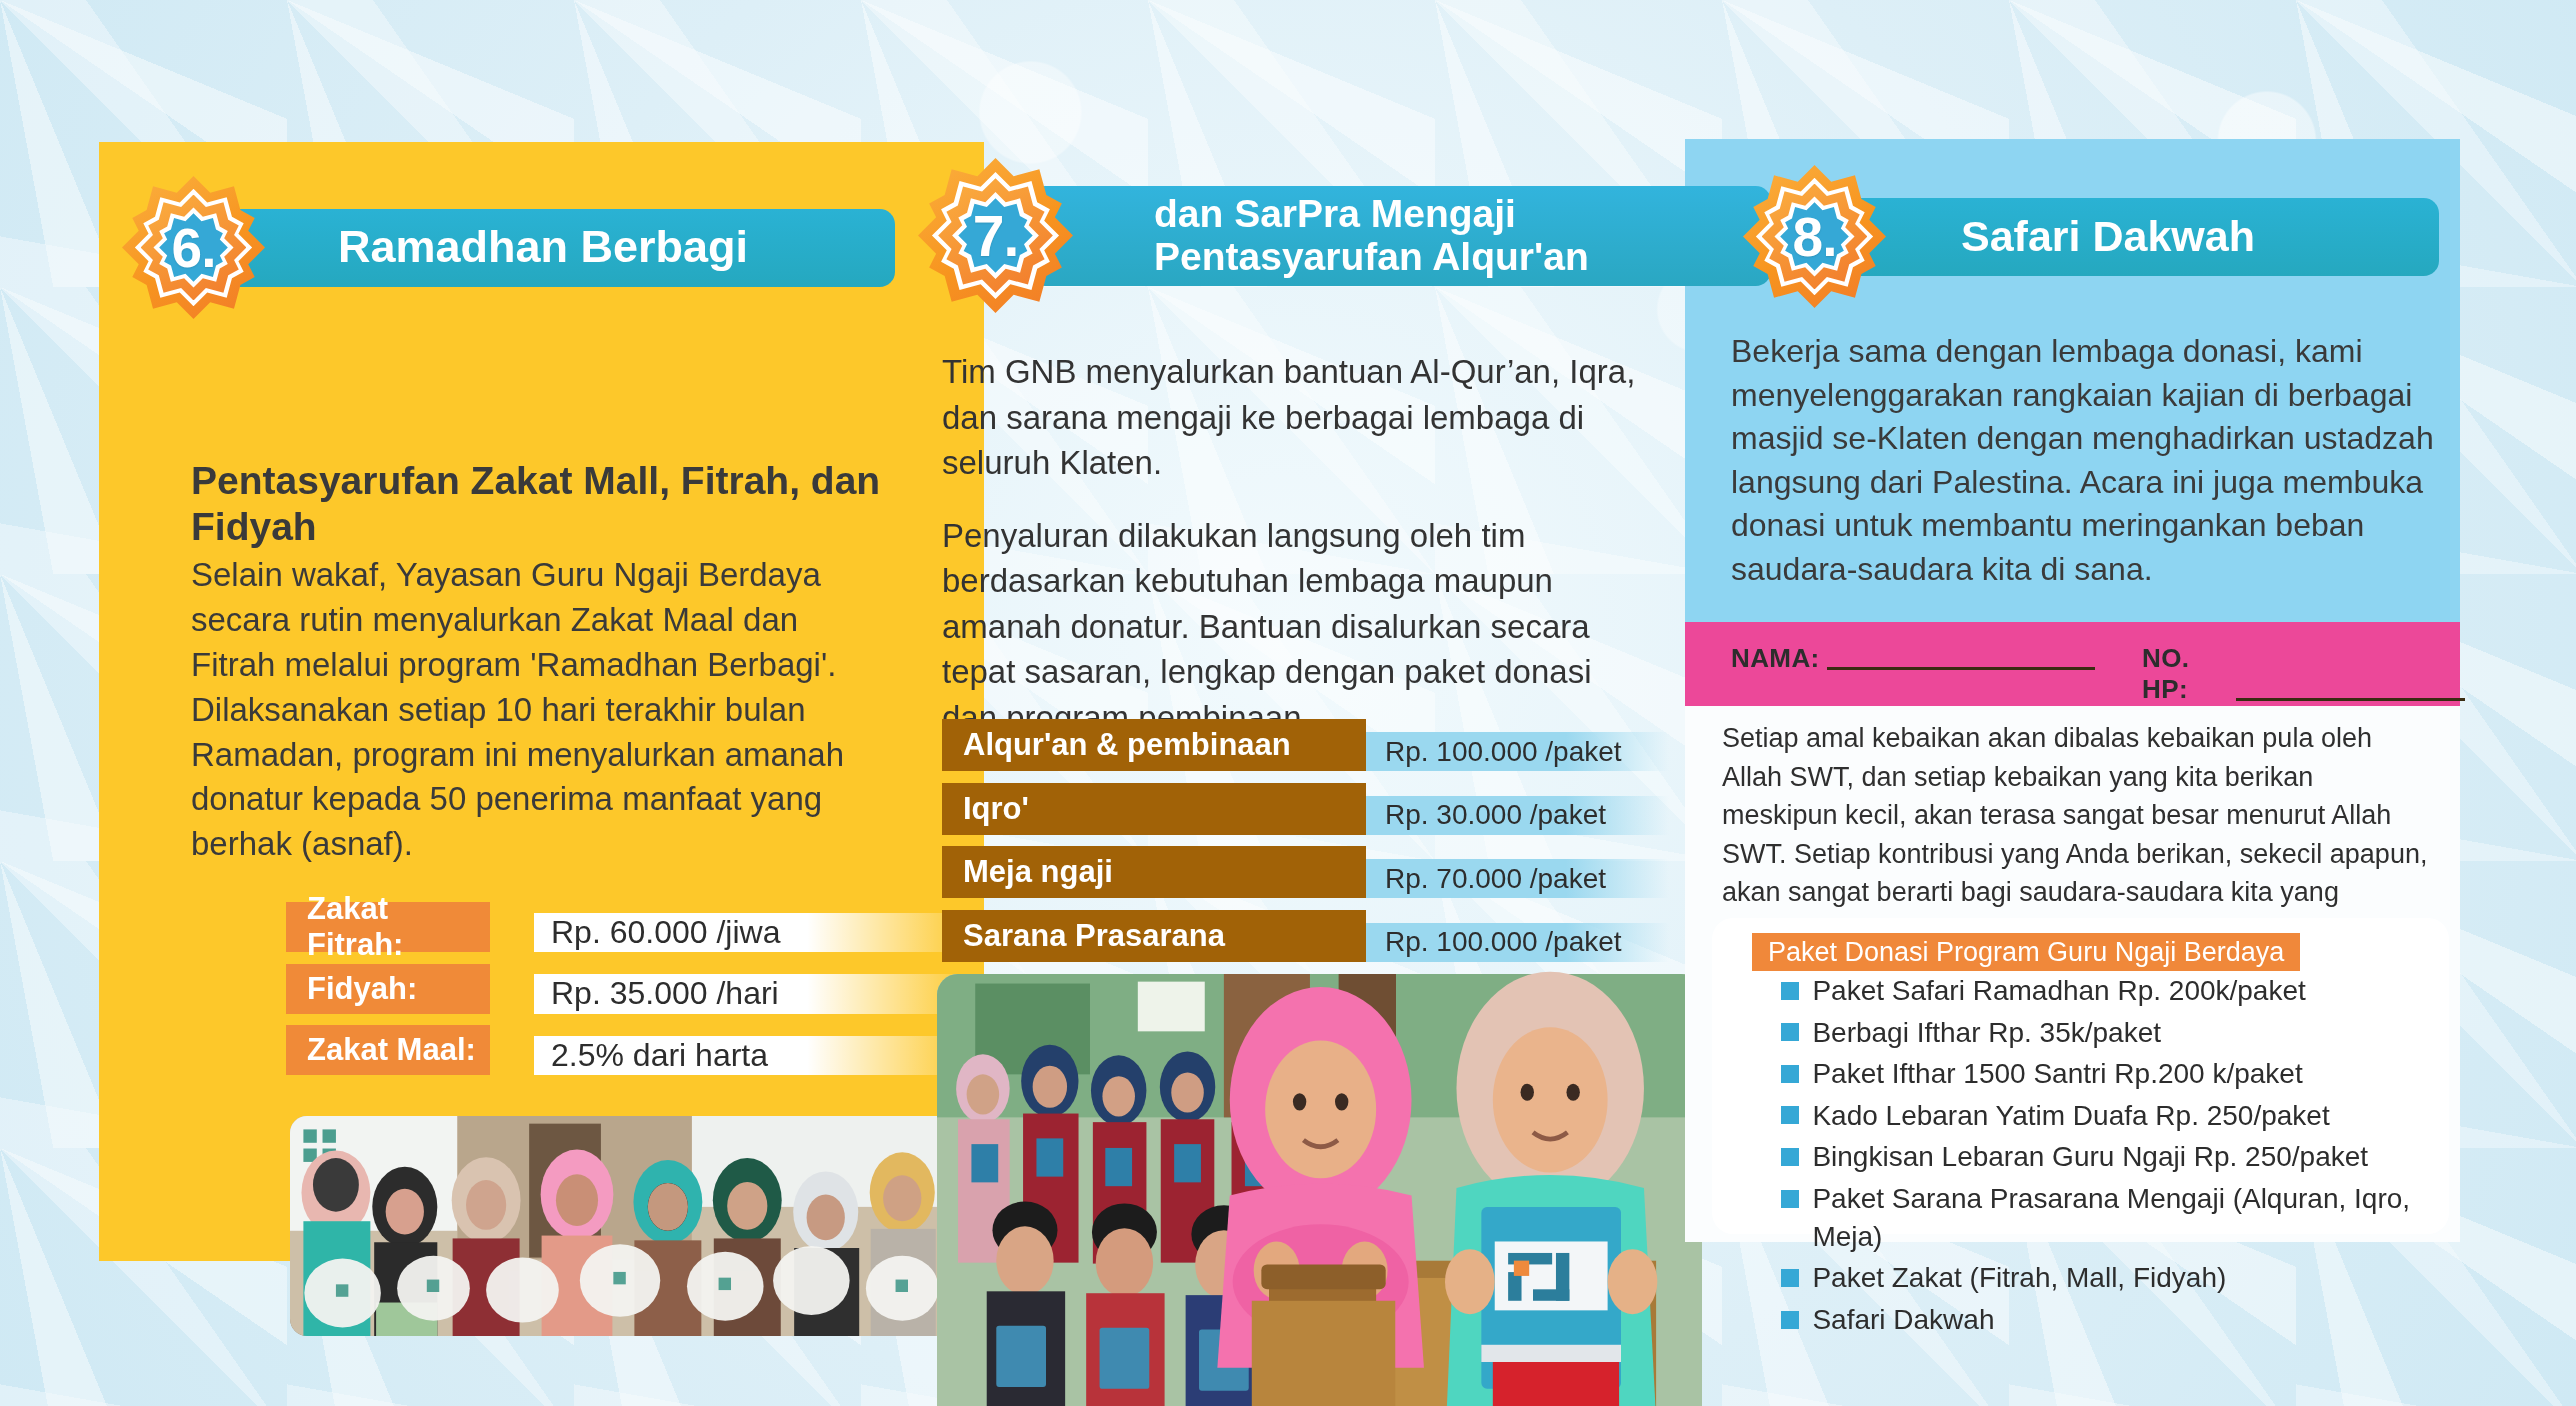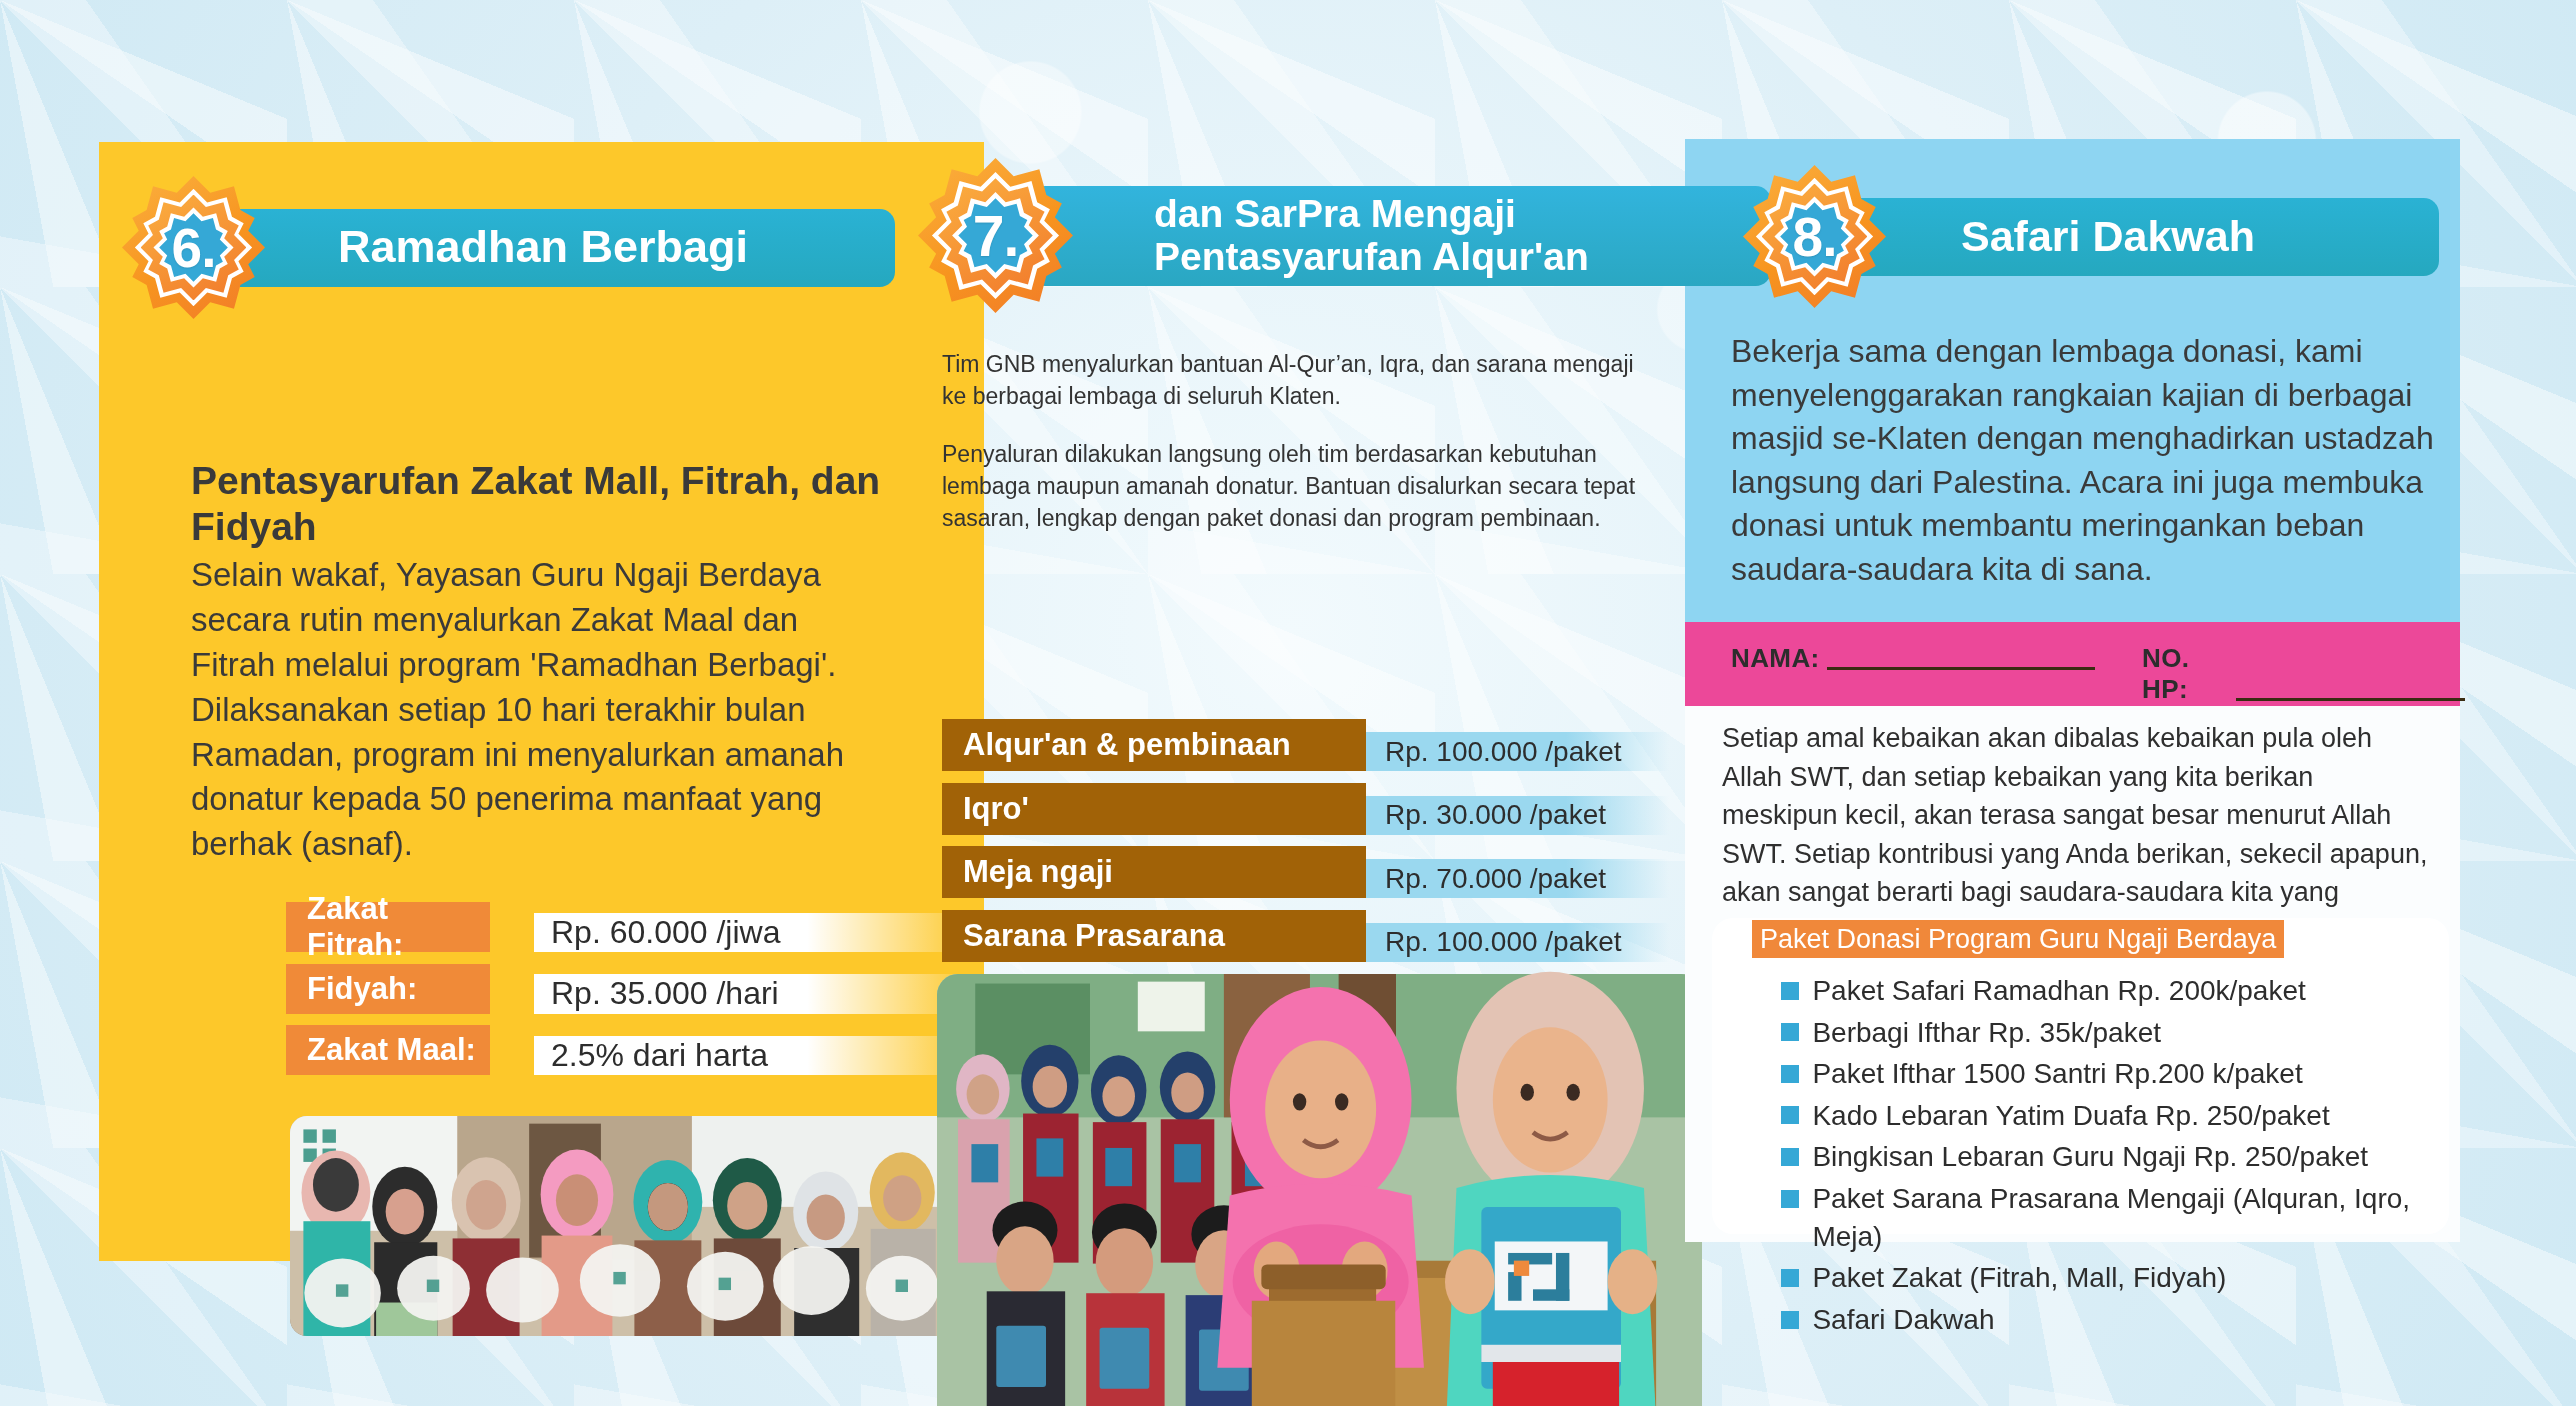--- a/index.html
+++ b/index.html
@@ -106,21 +106,21 @@
   
   #c7-head{ left:918px; top:158px; z-index:4; }
   #c7-bar{
     height:100px; width:741px; margin-left:-43px; padding-left:124px;
     background:linear-gradient(180deg,#32b4dd 0%,#2aa7c2 100%);
     font-size:39px; flex-direction:column; align-items:flex-start;
     justify-content:center;
   }
   #c7-body{
     left:942px; top:349px; width:713px;
-    font-size:23px; color:#333; line-height:1.38; z-index:3;
+    font-size:33px; color:#333; line-height:1.38; z-index:3;
   }
   #c7-body p + p{ margin-top:27px; }
   #c7-table{ left:942px; top:719px; width:727px; z-index:3; }
   .r7{ display:flex; align-items:stretch; height:52px; margin-bottom:11.5px; }
   .r7 .lab{
     width:424px; background:#a16207; color:#fff; font-weight:bold;
     font-size:31px; display:flex; align-items:center; padding-left:21px;
   }
   .r7 .val{
     flex:1; color:#2d2d2d; font-size:28px; display:flex; align-items:center;
@@ -161,23 +161,23 @@
   }
   #c8-note{
     left:1722px; top:719px; width:710px;
     font-size:27px; color:#2f2f2f; line-height:1.43; z-index:4;
   }
   #c8-listcard{
     left:1712px; top:918px; width:737px; height:316px;
     background:#ffffff; border-radius:21px; z-index:4;
   }
   #c8-pill{
-    position:absolute; left:40px; top:2px; height:38px;
+    position:absolute; left:40px; top:15px; height:38px;
     background:#f0883a; color:#fff; font-size:27px;
-    display:inline-flex; align-items:center; padding:0 8px;
+    display:inline-flex; align-items:center; padding:0 16px;
   }
   #c8-list{ position:absolute; left:21px; top:54px; width:708px; }
   .li8{ display:flex; align-items:flex-start; margin-bottom:3.8px;margin-left:48px; }
   .li8 .bul{
     width:18px; height:18px; background:#35a8d6; flex:0 0 auto;
     margin-top:9.6px; margin-right:13.4px;
   }
   .li8 .txt{ font-size:28px; color:#2d2d2d; line-height:1.35; }
 </style>
 </head>

